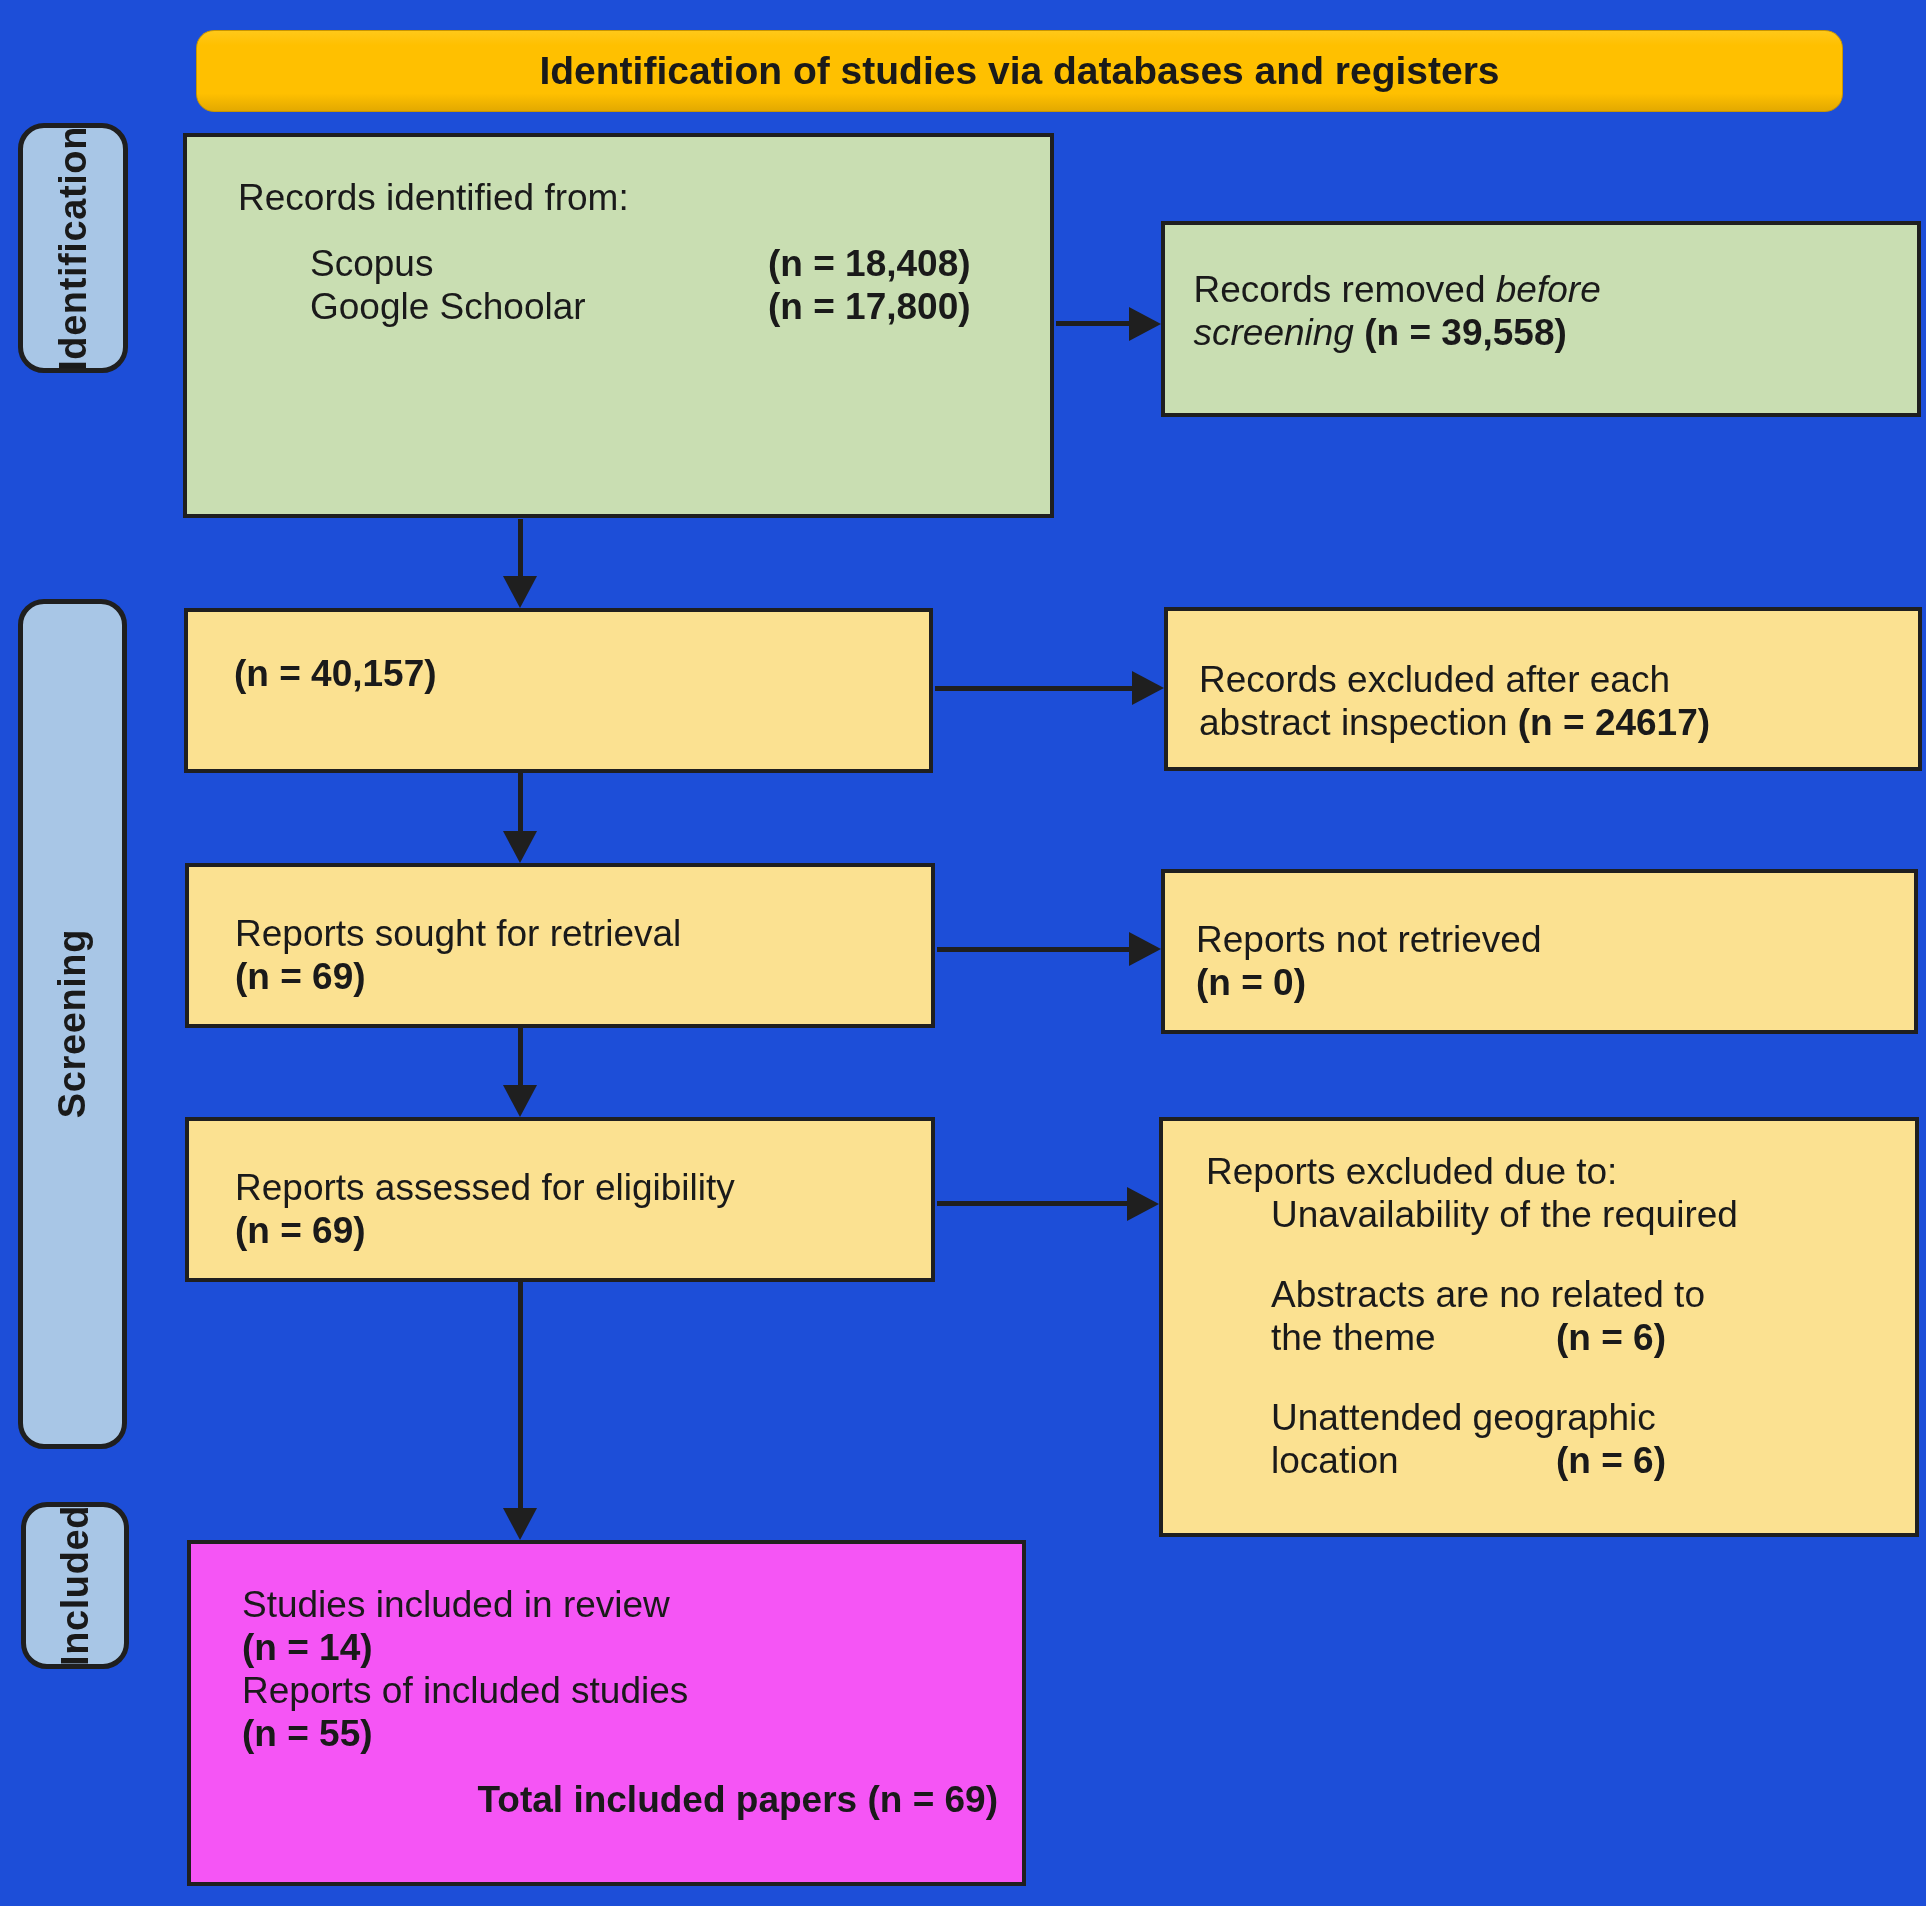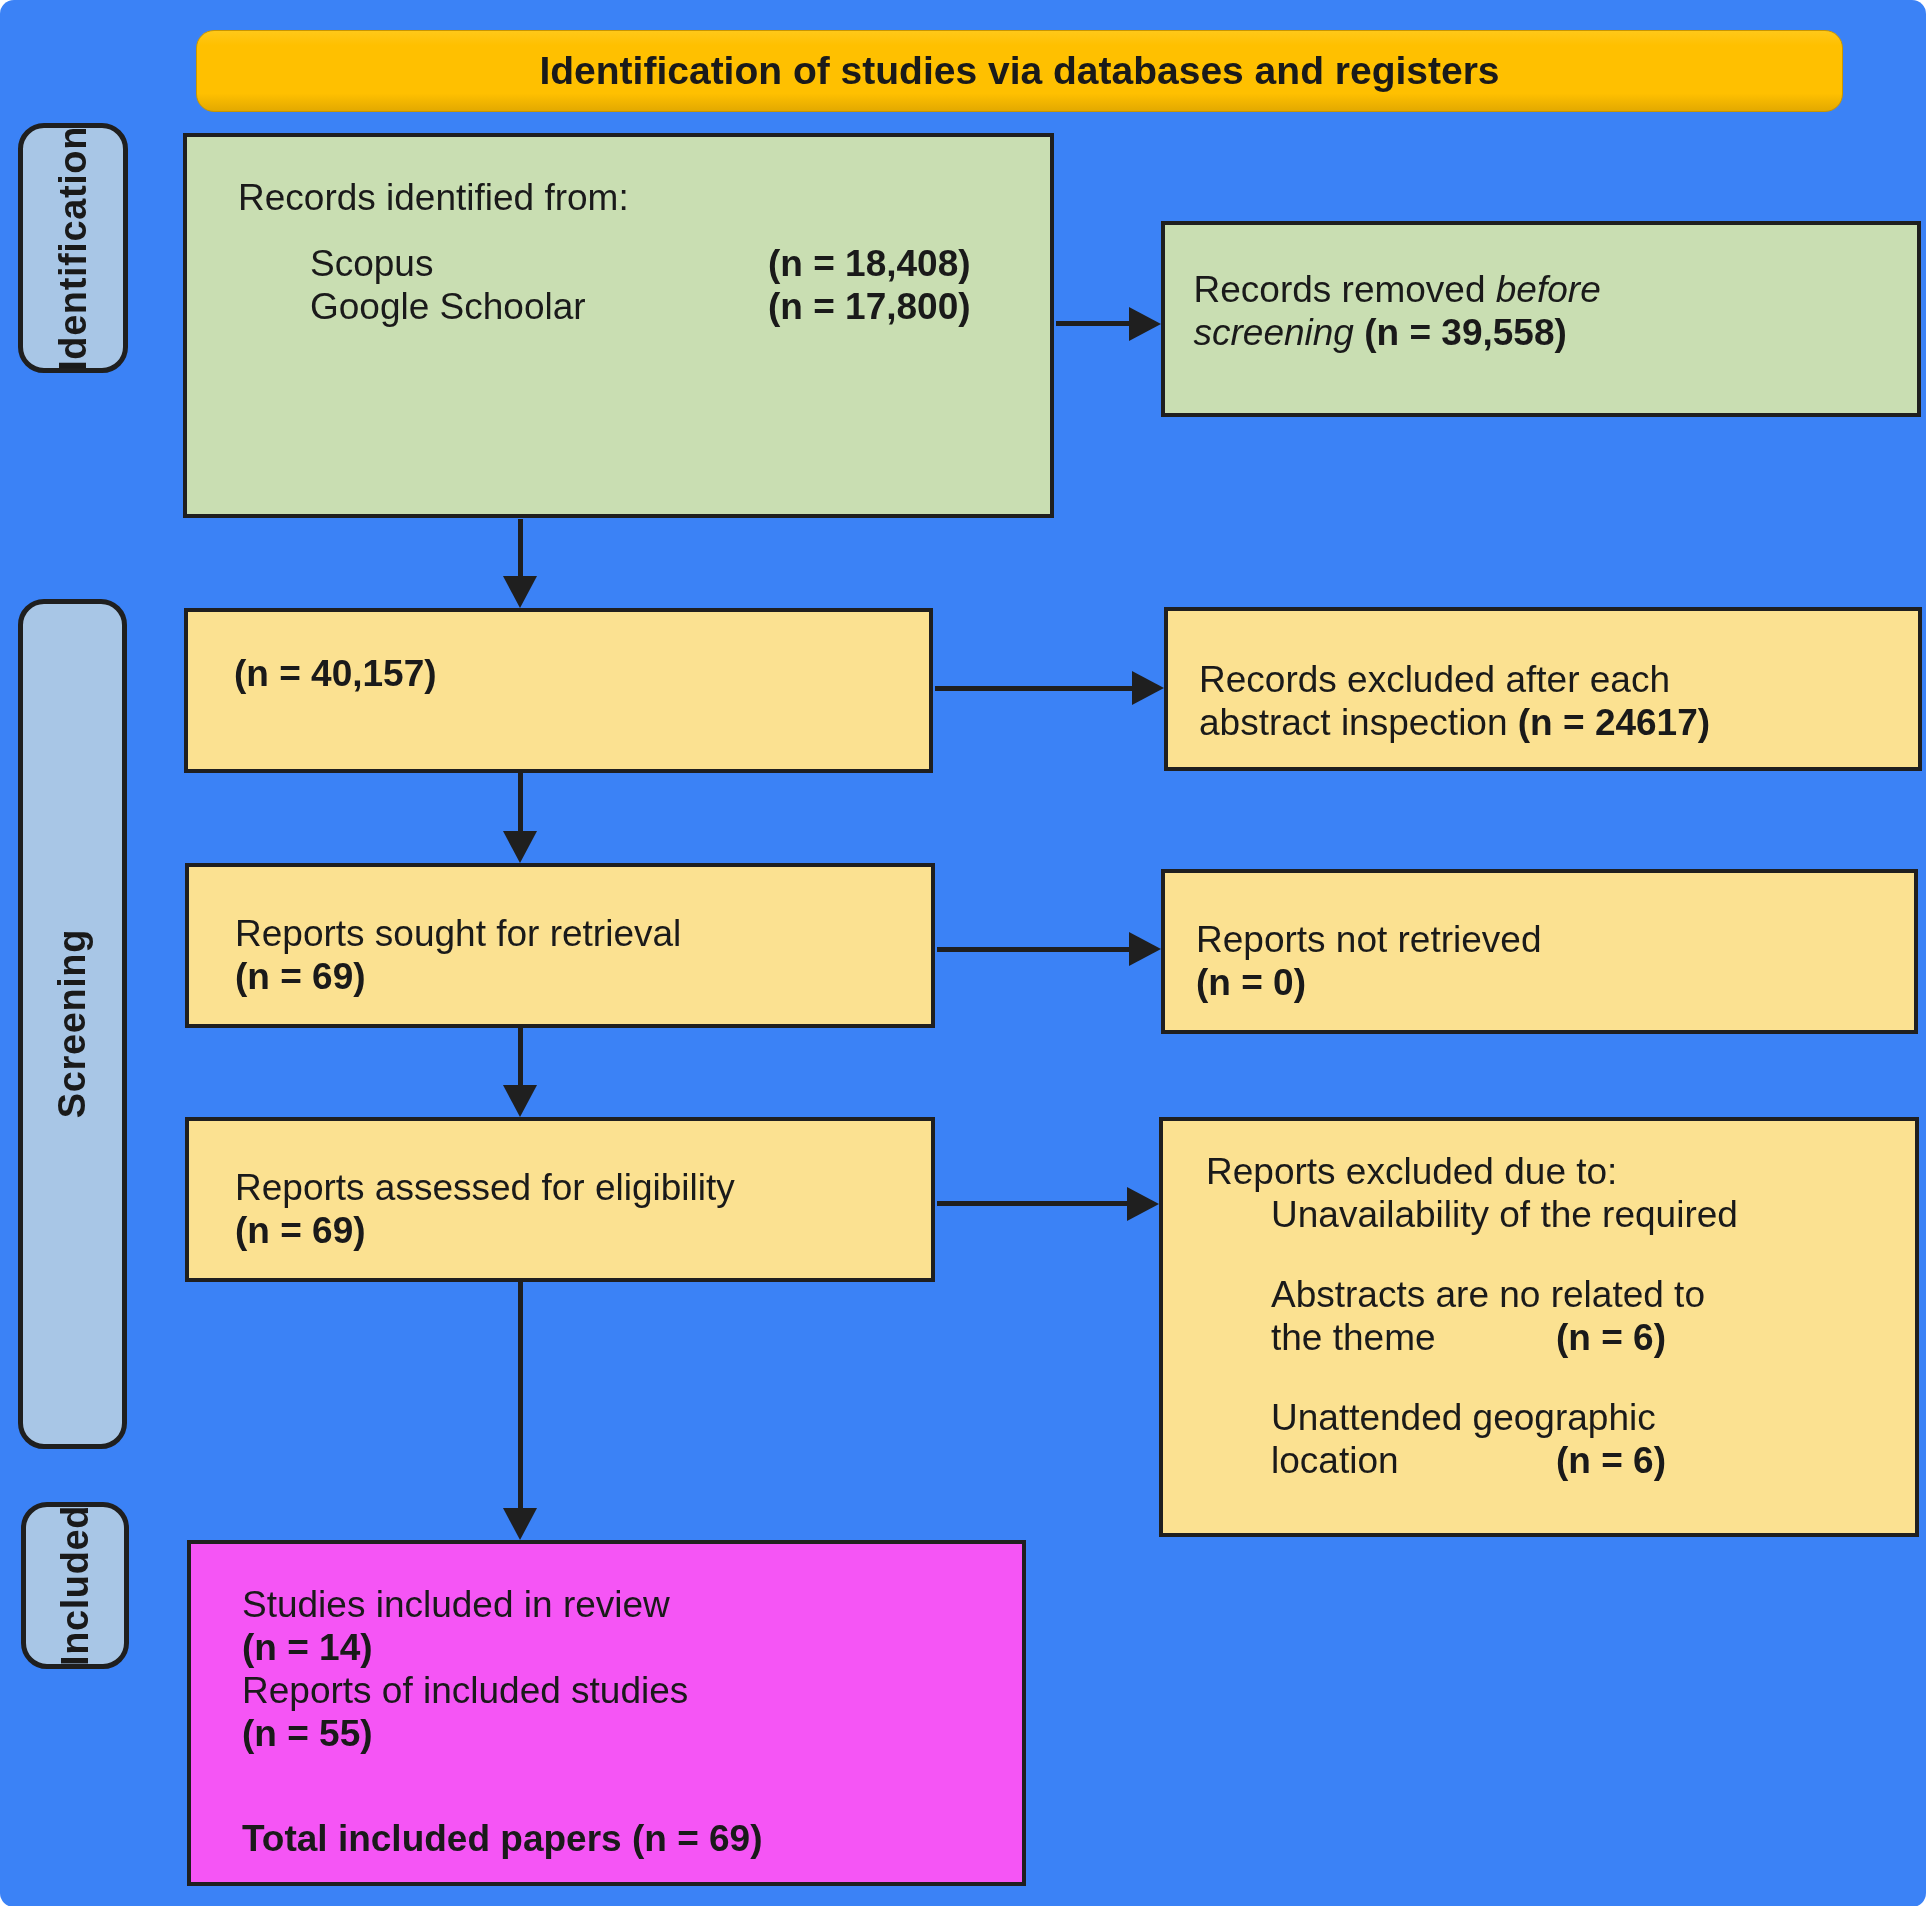--- a/index.html
+++ b/index.html
@@ -2,21 +2,21 @@
 <html style="--banner: #FFC000; --green: #C9DEB2; --yellow: #FBE191; --magenta: #F555F5; --blue: #A8C6E6; --border: #1F1F1F; --ink: #1A1A1A;font-size:9.5px"><head>
 <meta charset="utf-8">
 <style>
   :root{
     --banner:#FFC000; --green:#C9DEB2; --yellow:#FBE191; --magenta:#F555F5;
     --blue:#A8C6E6; --border:#1F1F1F; --ink:#1A1A1A;
   }
   *{box-sizing:border-box; margin:0; padding:0;}
   html,body{background:#FFFFFF;}
   body{font-family:"Liberation Sans", sans-serif; color:var(--ink);}
-  #canvas{position:relative; width:1926px; height:1907px; background:#3b82f6; overflow:hidden;border-radius:14px;}
+  #canvas{position:relative; width:1926px; height:1907px; background:#1d4ed8; overflow:hidden;}
 
   .banner{
     position:absolute; left:196px; top:30px; width:1647px; height:82px;
     background:linear-gradient(180deg, #FFC819 0%, var(--banner) 18%, var(--banner) 78%, #E3A900 100%);
     border:1.8px solid #C99500; border-radius:18px;
     display:flex; align-items:center; justify-content:center;
     font-size:39px; font-weight:bold; text-align:center;
   }
 
   .sidebox{
@@ -54,21 +54,21 @@
 
   .src-rows{margin-top:22.5px; margin-left:72px;}
   .src-row{display:flex;}
   .src-name{display:inline-block; width:458px;}
 
   .reason{margin-top:0;}
   .reason + .reason{margin-top:37px;}
   .reasons-block{margin-top:0; margin-left:65px;}
   .reason-label{display:inline-block; width:285px;}
 
-  .total-line{margin-top:62px; text-align:left; font-weight:bold;}
+  .total-line{margin-top:23px; text-align:right; font-weight:bold;}
 
   .hline{position:absolute; height:4.7px; background:var(--border);}
   .vline{position:absolute; width:4.7px; background:var(--border);}
   .head-right{
     position:absolute; width:0; height:0;
     border-top:17px solid transparent; border-bottom:17px solid transparent;
     border-left:32px solid var(--border);
   }
   .head-down{
     position:absolute; width:0; height:0;

